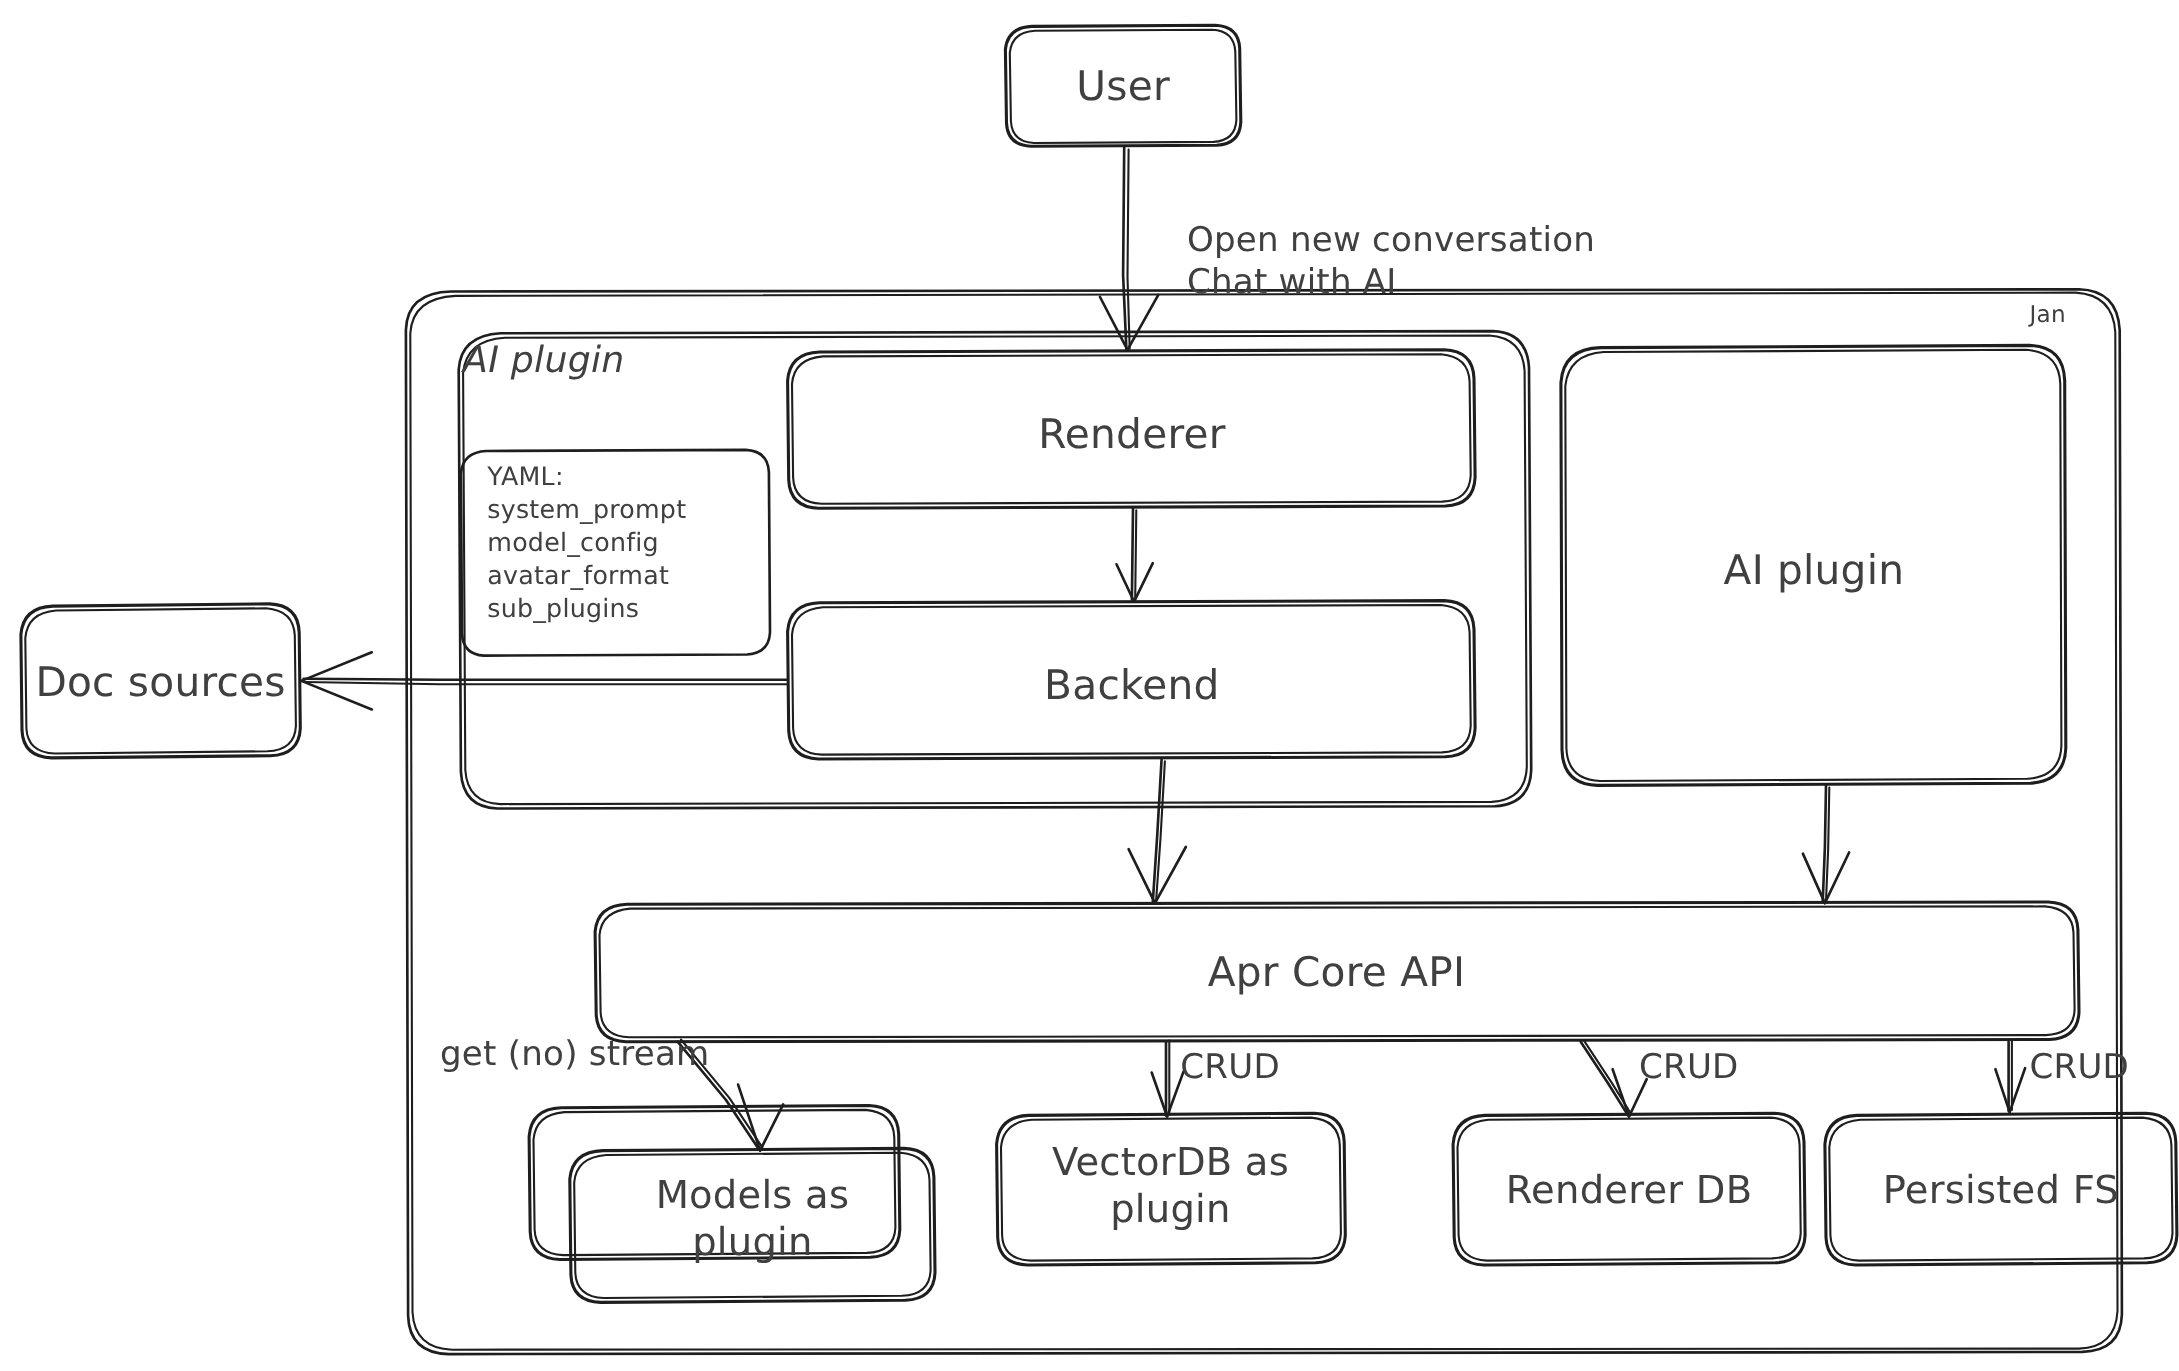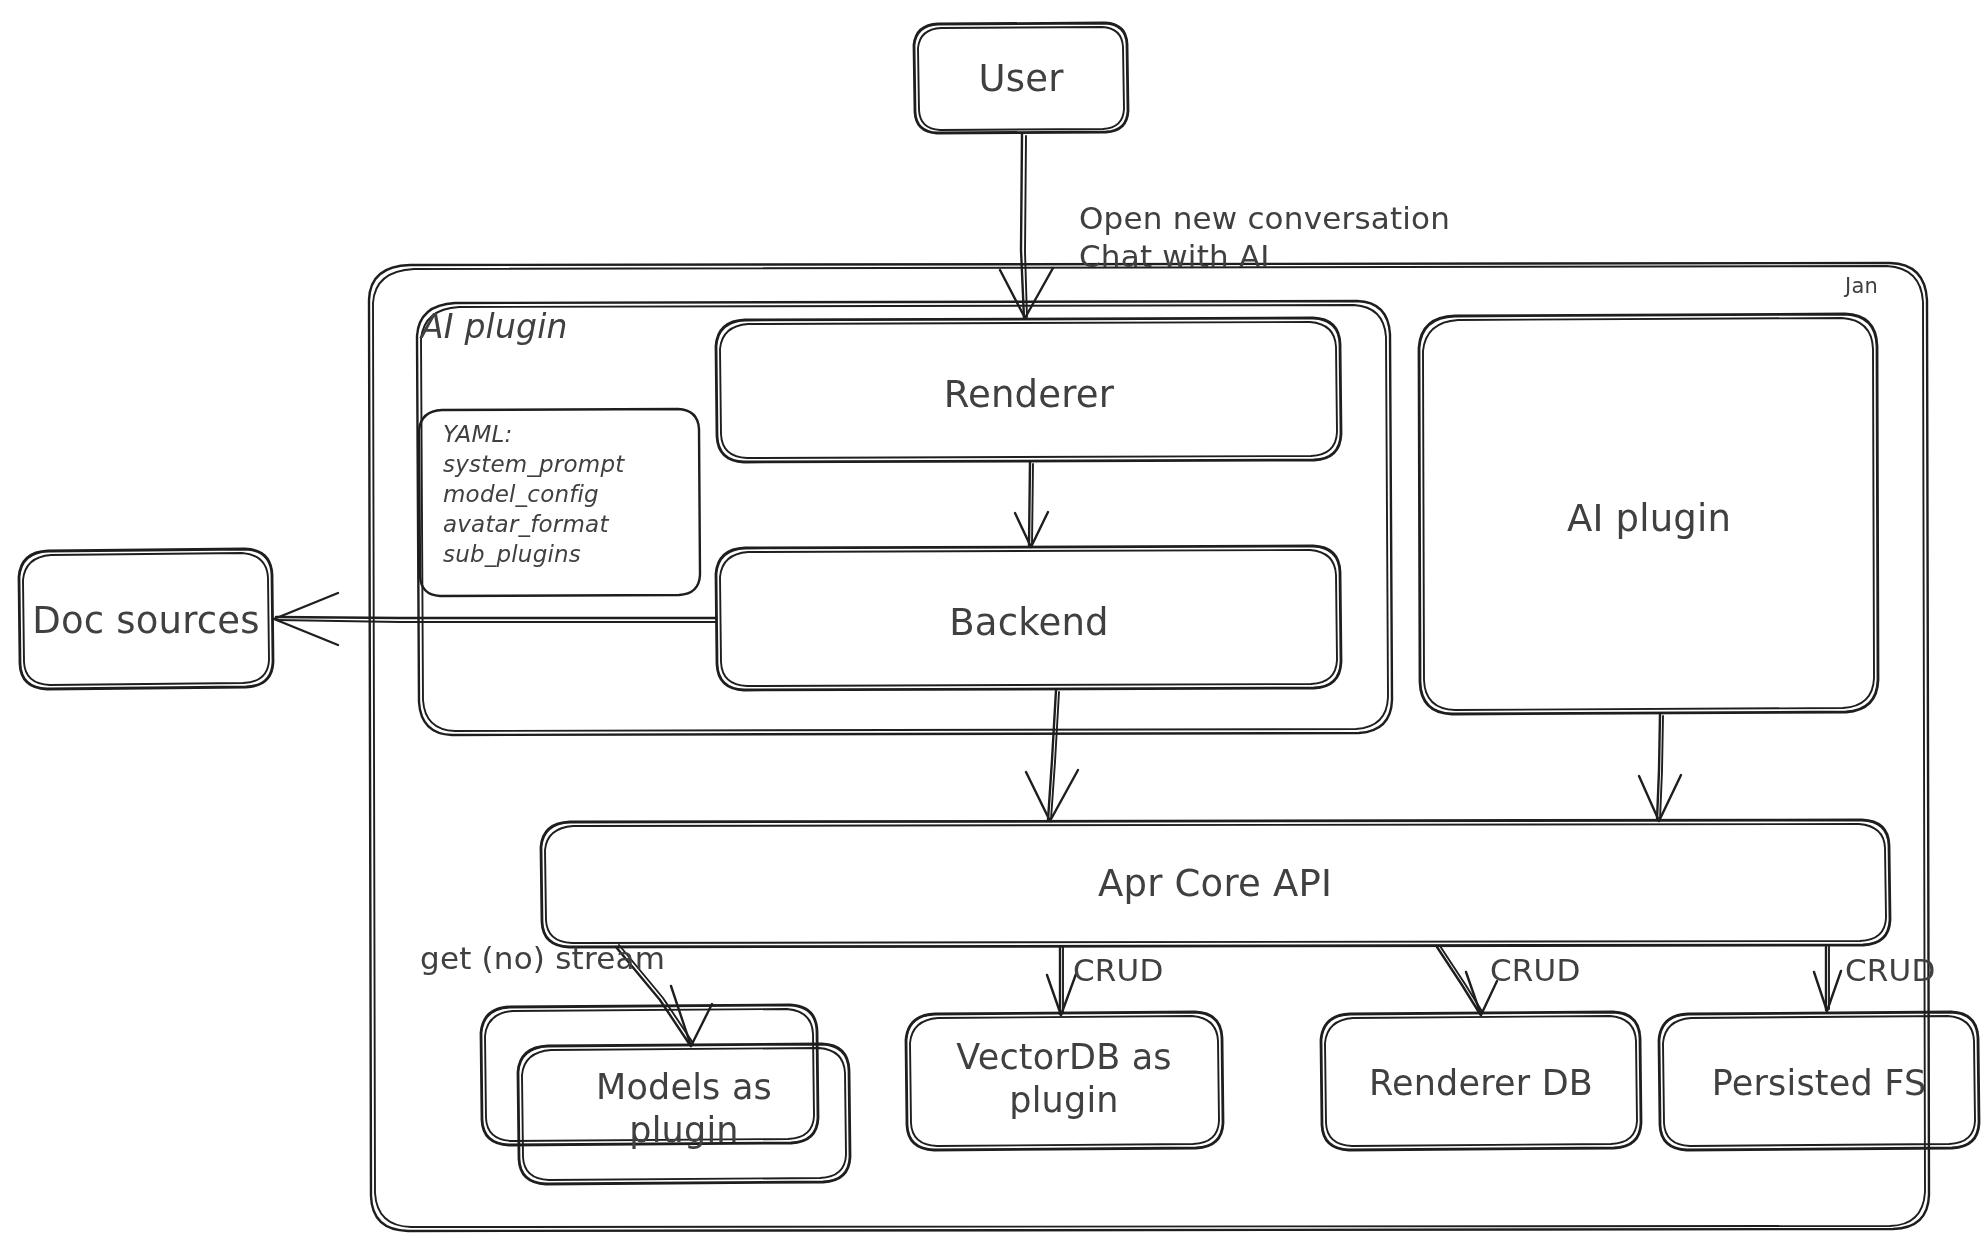--- a/index.html
+++ b/index.html
@@ -42,21 +42,21 @@
     letter-spacing: 0.2px;
   }
   .center {
     text-align: center;
     transform: translateX(-50%);
   }
   .t-node { font-size: 37px; }
   .t-node-sm { font-size: 35px; }
   .t-group { font-size: 33px; font-style: italic; }
   .t-edge { font-size: 31px; }
-  .t-yaml { font-size: 23px; font-style: italic; line-height: 1.30; }
+  .t-yaml { font-size: 23px; line-height: 1.30; }
   .t-corner { font-size: 21px; }
 </style>
 </head>
 <body>
 
 <div id="stage">
 
   <svg id="sketch" viewBox="0 0 1981 1246">
 
     <g>
@@ -213,21 +213,21 @@
     <div class="lbl t-yaml" style="position:static;">system_prompt</div>
     <div class="lbl t-yaml" style="position:static;">model_config</div>
     <div class="lbl t-yaml" style="position:static;">avatar_format</div>
     <div class="lbl t-yaml" style="position:static;">sub_plugins</div>
   </div>
 
   <div class="lbl t-node center" style="left:146px; top:598px; width:270px;">Doc sources</div>
 
   <div class="lbl t-node center" style="left:1215px; top:861px; width:520px;">Apr Core API</div>
 
-  <div class="lbl t-edge" style="left:384px; top:940px;padding-left:36px;">get (no) stream</div>
+  <div class="lbl t-edge" style="left:364px; top:940px;padding-left:36px;">get (no) stream</div>
 
   <div class="lbl t-edge" style="left:1073px; top:952px;">CRUD</div>
 
   <div class="lbl t-edge" style="left:1490px; top:952px;">CRUD</div>
 
   <div class="lbl t-edge" style="left:1845px; top:952px;">CRUD</div>
 
   <div class="lbl t-node-sm center" style="left:684px; top:1066px; width:276px;">Models as
 plugin</div>
 

